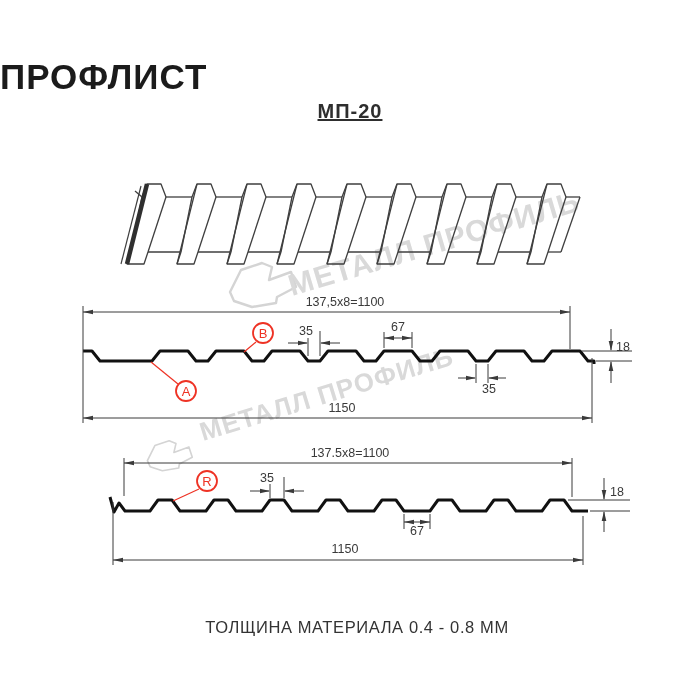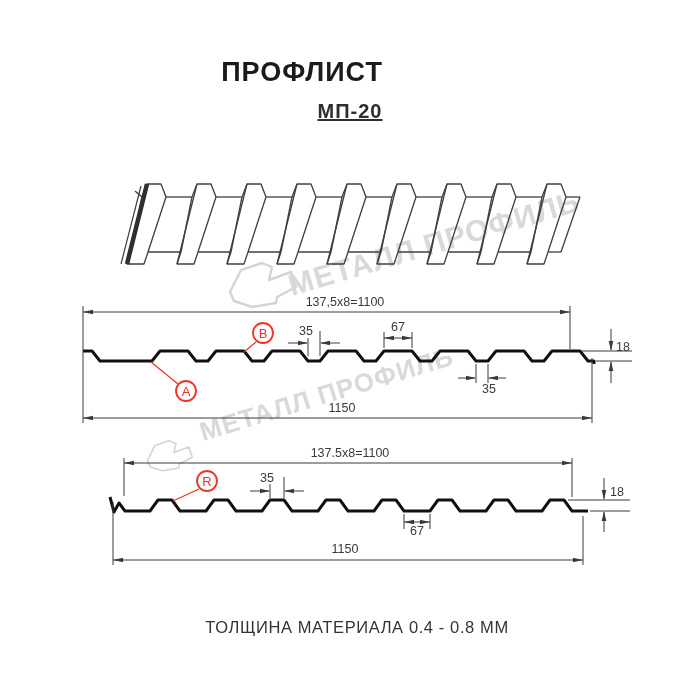--- a/index.html
+++ b/index.html
@@ -1,19 +1,19 @@
 <!DOCTYPE html>
 <html><head>
 <meta charset="utf-8">
 <style>
   html,body{margin:0;padding:0;background:#ffffff;}
   .stage{position:relative;width:700px;height:700px;background:#ffffff;overflow:hidden;
          font-family:"Liberation Sans",sans-serif;}
-  .title{position:absolute;top:57px;left:0;width:604px;text-align:center;
-         font-size:27px;font-weight:800;letter-spacing:1px;color:#1b1b1b;}
+  .title{position:absolute;top:57px;left:0;width:604px;text-align:left;
+         font-size:35px;font-weight:800;letter-spacing:1px;color:#1b1b1b;}
   .subtitle{position:absolute;top:100px;left:0;width:700px;text-align:center;
          font-size:20px;font-weight:600;letter-spacing:1px;color:#2e2e2e;text-decoration:underline;}
   .note{position:absolute;top:618px;left:7px;width:700px;text-align:center;
          font-size:16.5px;font-weight:400;letter-spacing:0.6px;color:#333333;}
   svg{position:absolute;top:0;left:0;}
   .dimt{font-family:"Liberation Sans",sans-serif;font-size:12.5px;fill:#3a3a3a;}
   .mkt{font-family:"Liberation Sans",sans-serif;font-size:13px;fill:#ee3224;}
   .wmt{font-family:"Liberation Sans",sans-serif;font-weight:bold;fill:#d9d9d9;letter-spacing:1px;}
 </style>
 </head>

